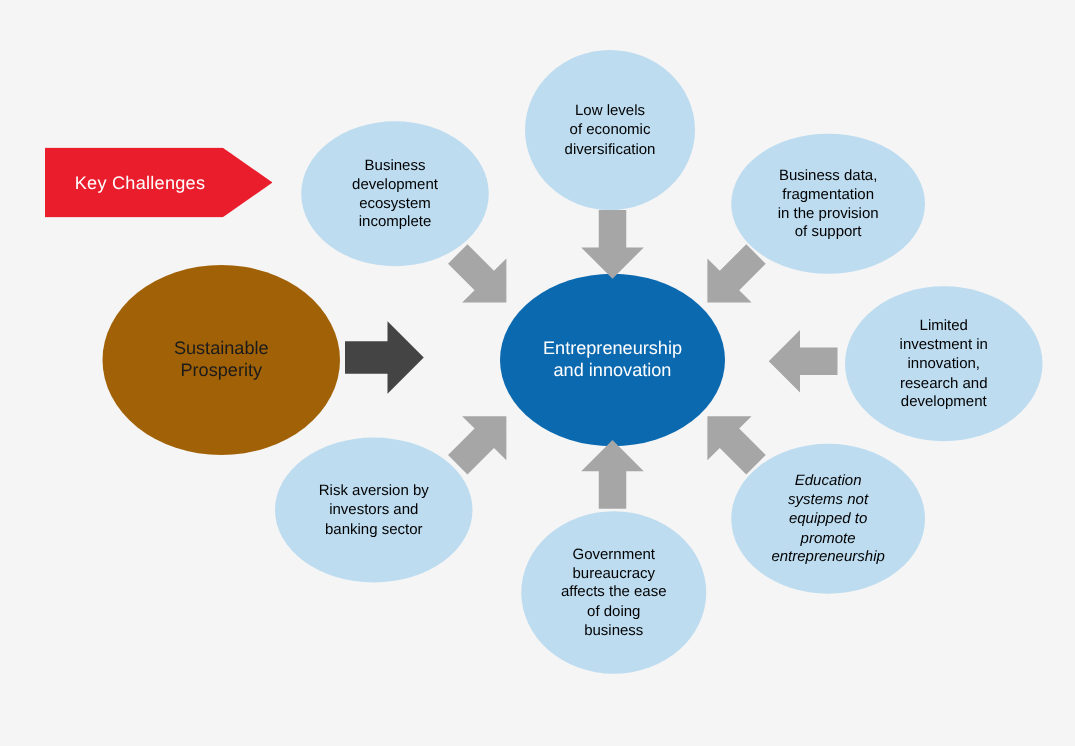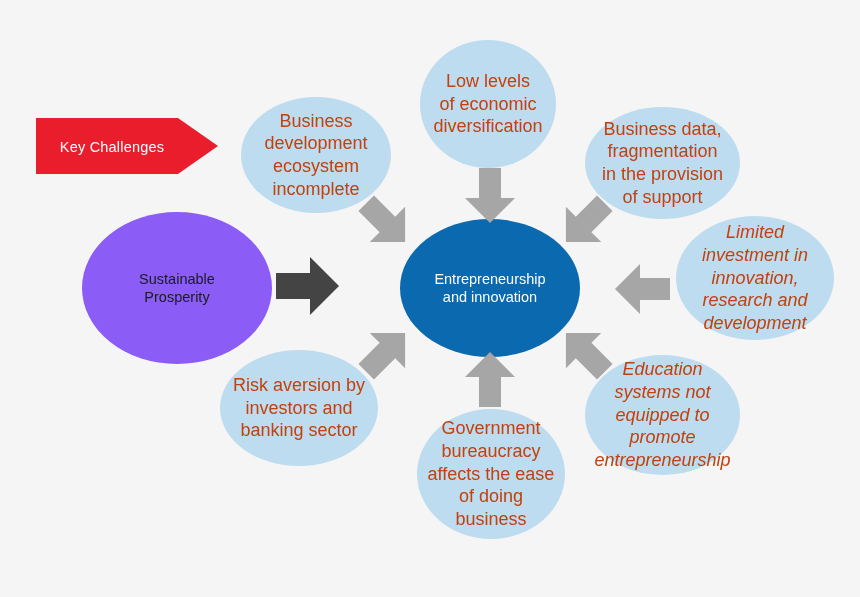--- a/index.html
+++ b/index.html
@@ -67,28 +67,28 @@
     padding: 0 6px;
     box-sizing: border-box;
   }
 
   .node-center {
     background: #0b69b0;
     color: #ffffff;
     font-size: 14.5px;
   }
   .node-source {
-    background: #8b5cf6;
+    background: #a16207;
     color: #1b1b1b;
     font-size: 14.5px;
   }
   .node-challenge {
     background: #bddcf0;
-    color: #c2410c;
-    font-size: 18px;
+    color: #000000;
+    font-size: 12px;
   }
 
   
   .arrow {
     position: absolute;
     transform-origin: 50% 50%;
   }
   .arrow svg { display: block; overflow: visible; }
 </style>
 </head>
@@ -124,21 +124,21 @@
 diversification</span>
   </div>
 
   <div class="node node-challenge" style="left:585px; top:107px; width:155px; height:112px;">
     <span class="node-text">Business data,
 fragmentation
 in the provision
 of support</span>
   </div>
 
-  <div class="node node-challenge" style="left:676px; top:216px; width:158px; height:124px;font-style:italic;">
+  <div class="node node-challenge" style="left:676px; top:229px; width:158px; height:124px;">
     <span class="node-text">Limited
 investment in
 innovation,
 research and
 development</span>
   </div>
 
   <div class="node node-challenge" style="left:585px; top:355px; width:155px; height:120px;font-style:italic;">
     <span class="node-text">Education
 systems not

